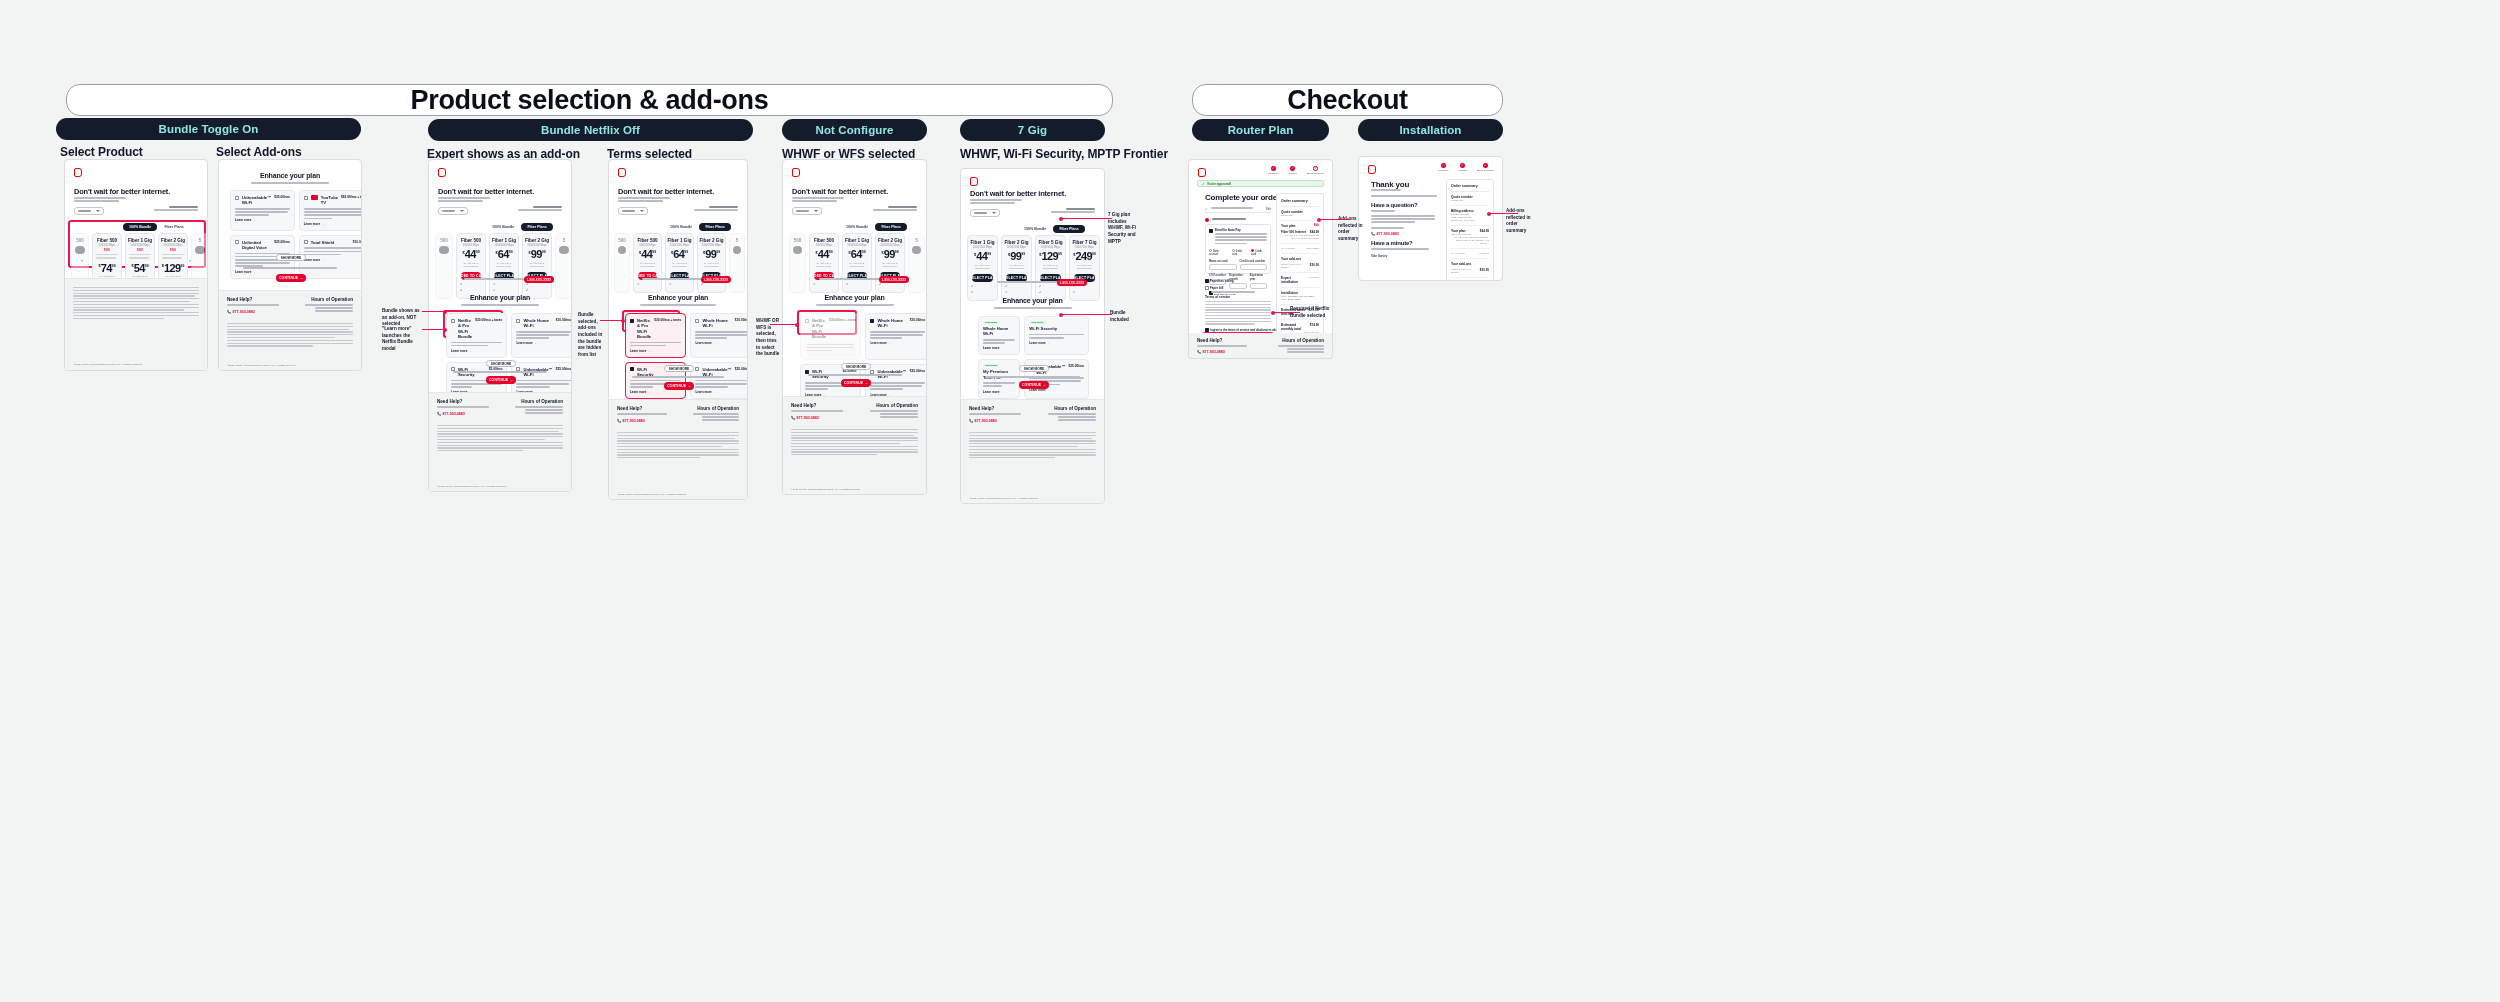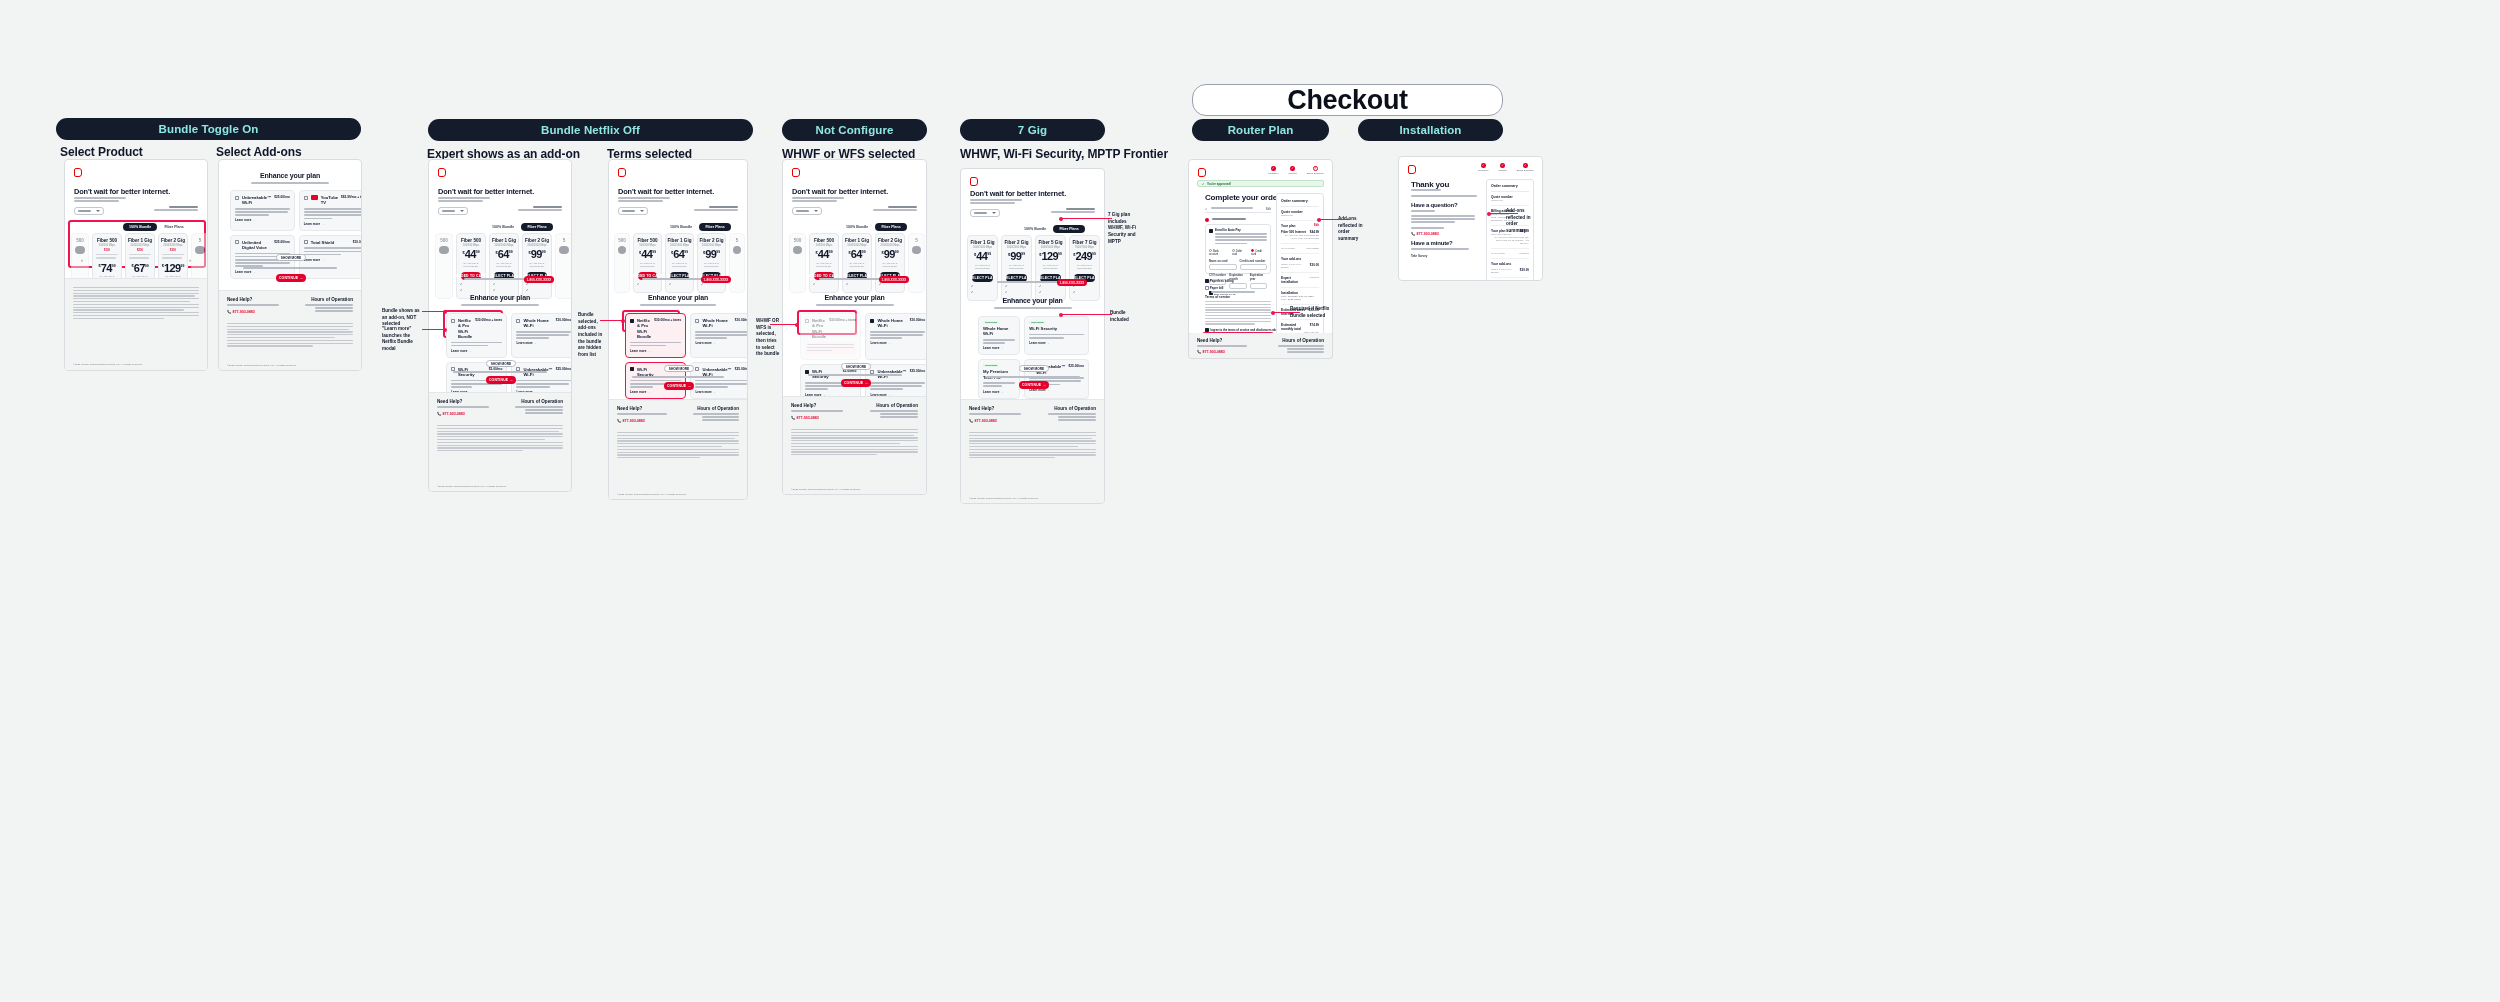--- a/index.html
+++ b/index.html
@@ -219,20 +219,23 @@
     content:""; position:absolute; right:-1px; top:-1.5px;
     width:4px;height:4px;border-radius:50%;background:#f0134d;
   }
   .anno-line.left-dot::after{ right:auto; left:-1px; }
 </style>
 </head>
 <body>
 
 <div class="board">
 
+  <div class="phase-frame" style="left:66px; top:84px; width:1047px; height:32px;">
+    <span class="phase-title">Product selection &amp; add-ons</span>
+  </div>
 
   <div class="phase-frame" style="left:1192px; top:84px; width:311px; height:32px;">
     <span class="phase-title">Checkout</span>
   </div>
 
   <div class="pill" style="left:56px; top:118px; width:305px;">
     <span class="pw">Bundle Toggle On</span>
   </div>
   <div class="pill" style="left:428px; top:119px; width:325px;">
     <span class="pw">Bundle  Netflix Off</span>
@@ -318,21 +321,21 @@
         <div class="plan" style="width:30px;">
           <div class="plan-name">Fiber 1 Gig</div>
           <div class="plan-speed">1000/1000 Mbps</div>
           <div class="promo">
             <b>$200</b>
             <div class="ln l" style="width:100%;margin-top:1px"></div>
             <div class="ln l" style="width:92%"></div>
           </div>
           <div class="price-wrap">
             <span class="cur">$</span>
-            <span class="amt">67</span>
+            <span class="amt">54</span>
             <span class="cents">99</span>
           </div>
           <div class="fineprint">w/ Auto Pay &amp; Paperless Bill.</div>
           <div class="cta">SELECT PLAN</div>
           <div class="feat">
             <div class="row">
                 <span class="chk">✓</span>
                 <span class="tx"><span class="ln" style="width:100%"></span><span class="ln" style="width:70%"></span></span>
               </div>
             <div class="row">
@@ -1477,21 +1480,21 @@
       <div class="f-phone" style="position:absolute;left:8px;top:17px;">📞 <span>877-903-0883</span></div>
       <div class="f-right" style="position:absolute;right:8px;top:5px;width:46px;">
         <div class="f-title">Hours of Operation</div>
         <div class="ln" style="width:100%;margin-left:auto;margin-top:2px"></div>
         <div class="ln" style="width:80%;margin-left:auto"></div>
         <div class="ln" style="width:80%;margin-left:auto"></div>
       </div>
     </div>
   </div>
 
-  <div class="mock" style="left:1358px; top:156px; width:145px; height:125px;margin-left:40px;">
+  <div class="mock" style="left:1358px; top:156px; width:145px; height:125px;">
     <div class="mock-inner">
       <div class="logo"></div>
 
       <div class="stepper" style="right:8px; top:6px;">
         <div class="step">
           <span class="dot">✓</span>
           <span class="step-lbl">Configure</span>
         </div>
         <div class="step">
           <span class="dot">✓</span>

